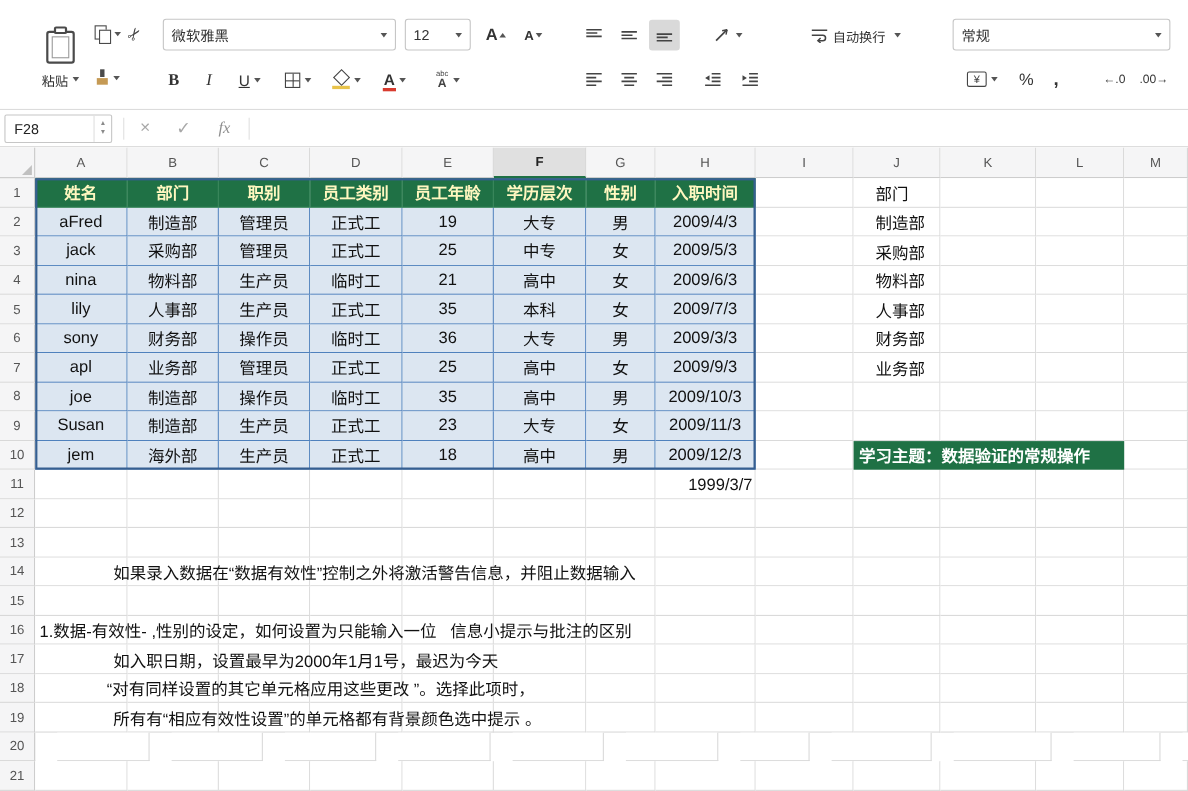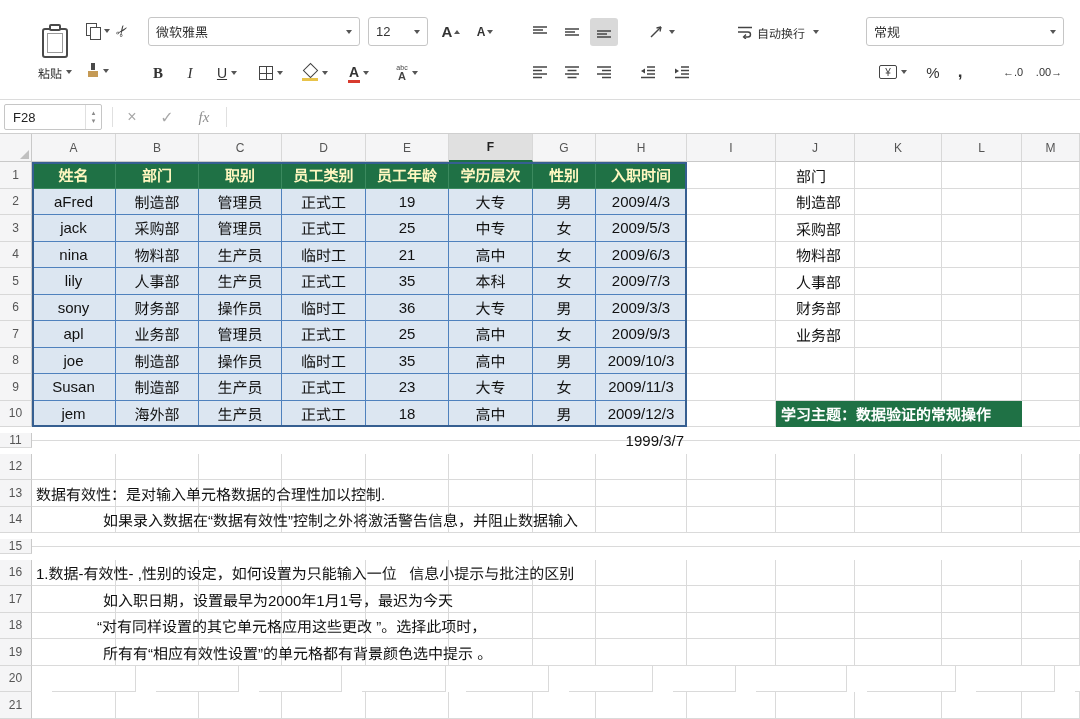--- a/index.html
+++ b/index.html
@@ -468,21 +468,21 @@
         <div class="cell tbl-cell" style="width: 83px;">18</div>
         <div class="cell tbl-cell" style="width: 84px;">高中</div>
         <div class="cell tbl-cell" style="width: 63px;">男</div>
         <div class="cell tbl-cell" style="width: 91px;">2009/12/3</div>
         <div class="cell" style="width: 89px;"></div>
         <div class="cell" style="width: 79px;"></div>
         <div class="cell" style="width: 87px;"></div>
         <div class="cell" style="width: 80px;"></div>
         <div class="cell" style="width: 58px;"></div>
       </div>
-      <div class="grid-row" style="height: 26.5px; align-items: center;">
+      <div class="grid-row" style="height: 26.5px;">
         <div class="row-header" style="width: 32px;">11</div>
         <div class="cell" style="width: 84px;"></div>
         <div class="cell" style="width: 83px;"></div>
         <div class="cell" style="width: 83px;"></div>
         <div class="cell" style="width: 84px;"></div>
         <div class="cell" style="width: 83px;"></div>
         <div class="cell" style="width: 84px;"></div>
         <div class="cell" style="width: 63px;"></div>
         <div class="cell" style="width: 91px;"></div>
         <div class="cell" style="width: 89px;"></div>
@@ -532,21 +532,21 @@
         <div class="cell" style="width: 83px;"></div>
         <div class="cell" style="width: 84px;"></div>
         <div class="cell" style="width: 63px;"></div>
         <div class="cell" style="width: 91px;"></div>
         <div class="cell" style="width: 89px;"></div>
         <div class="cell" style="width: 79px;"></div>
         <div class="cell" style="width: 87px;"></div>
         <div class="cell" style="width: 80px;"></div>
         <div class="cell" style="width: 58px;"></div>
       </div>
-      <div class="grid-row" style="height: 26.5px; align-items: center;">
+      <div class="grid-row" style="height: 26.5px;">
         <div class="row-header" style="width: 32px;">15</div>
         <div class="cell" style="width: 84px;"></div>
         <div class="cell" style="width: 83px;"></div>
         <div class="cell" style="width: 83px;"></div>
         <div class="cell" style="width: 84px;"></div>
         <div class="cell" style="width: 83px;"></div>
         <div class="cell" style="width: 84px;"></div>
         <div class="cell" style="width: 63px;"></div>
         <div class="cell" style="width: 91px;"></div>
         <div class="cell" style="width: 89px;"></div>
@@ -653,21 +653,20 @@
       </div>
       <div class="table-outline" style="left: 32px; top: 28px; width: 655px; height: 265px;"></div>
       <div class="overlay-text" style="top: 28px; left: 796px; height: 26.5px;">部门</div>
       <div class="overlay-text" style="top: 54.5px; left: 796px; height: 26.5px;">制造部</div>
       <div class="overlay-text" style="top: 81px; left: 796px; height: 26.5px;">采购部</div>
       <div class="overlay-text" style="top: 107.5px; left: 796px; height: 26.5px;">物料部</div>
       <div class="overlay-text" style="top: 134px; left: 796px; height: 26.5px;">人事部</div>
       <div class="overlay-text" style="top: 160.5px; left: 796px; height: 26.5px;">财务部</div>
       <div class="overlay-text" style="top: 187px; left: 796px; height: 26.5px;">业务部</div>
       <div class="overlay-text" style="top: 293px; left: 598px; height: 26.5px; width: 89px; justify-content: flex-end; padding-right: 3px;">1999/3/7</div>
-      <div class="overlay-text" style="top: 346px; left: 36px; height: 26.5px;">数据有效性：是对输入单元格数据的合理性加以控制.</div>
       <div class="overlay-text" style="top: 372.5px; left: 103px; height: 26.5px;">如果录入数据在“数据有效性”控制之外将激活警告信息，并阻止数据输入</div>
       <div class="overlay-text" style="top: 425.5px; left: 36px; height: 26.5px;">1.数据-有效性- ,性别的设定，如何设置为只能输入一位   信息小提示与批注的区别</div>
       <div class="overlay-text" style="top: 452px; left: 103px; height: 26.5px;">如入职日期，设置最早为2000年1月1号，最迟为今天</div>
       <div class="overlay-text" style="top: 505px; left: 103px; height: 26.5px;">所有有“相应有效性设置”的单元格都有背景颜色选中提示 。</div>
       <div class="overlay-text" style="top: 478.5px; left: 97px; height: 26.5px;">“对有同样设置的其它单元格应用这些更改 ”。选择此项时，</div>
       <div class="badge" style="left: 776px; top: 266.5px; width: 246px; height: 26.5px;">学习主题：数据验证的常规操作</div>
     </div>
 </div>
 
 </body></html>

